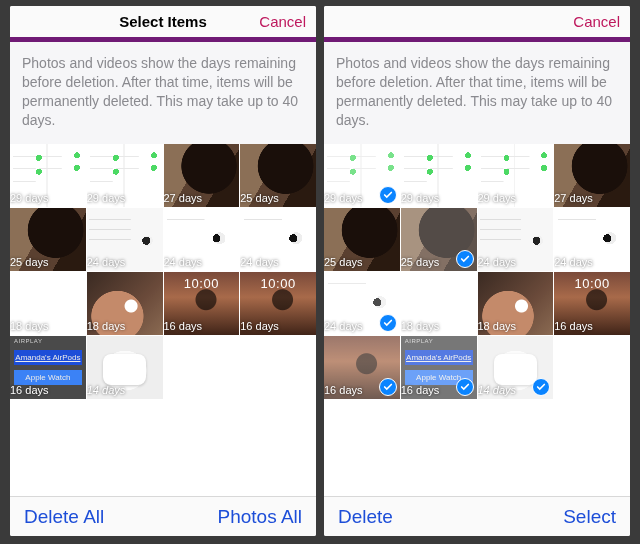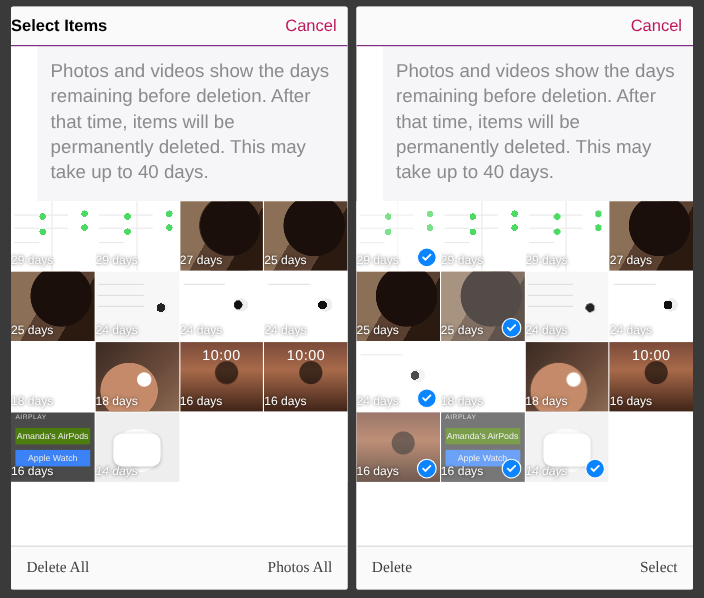--- a/index.html
+++ b/index.html
@@ -17,45 +17,44 @@
     width: 306px;
     height: 530px;
     background: #fff;
     border-radius: 2px;
     display: flex;
     flex-direction: column;
     overflow: hidden;
   }
   .navbar {
     height: 36px;
-    border-bottom: 1px solid #701a75;
+    border-bottom: 5px solid #701a75;
     display: flex;
     align-items: center;
-    justify-content: flex-start;
+    justify-content: center;
     position: relative;
     background: #fafafa;
   }
   .nav-title {
     font-size: 15px;
     font-weight: 600;
     color: #000;
   }
   .nav-cancel {
     position: absolute;
     right: 10px;
     font-size: 15px;
     color: #be185d;
   }
   .info {
     padding: 12px 12px 14px 12px;
-    font-size: 17px;
+    font-size: 14px;
     line-height: 1.35;
     color: #8a8a8f;
     background: #f6f6f8;
-    margin-left: 24px;
   }
   .grid {
     display: grid;
     grid-template-columns: repeat(4, 1fr);
     grid-auto-rows: 63px;
     gap: 1px;
     background: #fff;
   }
   .cell {
     position: relative;
@@ -97,23 +96,22 @@
   .toolbar {
     height: 40px;
     border-top: 1px solid #d8d8d8;
     display: flex;
     align-items: center;
     justify-content: space-between;
     padding: 0 14px;
     background: #fafafa;
   }
   .toolbar .tb {
-    font-size: 14px;
-    color: #404040;
-    font-family: Liberation Serif, serif;
+    font-size: 19px;
+    color: #1d4ed8;
   }
   
   .th-settings {
     background:
       linear-gradient(90deg, #fff 48%, #f3f3f3 48% 50%, #fff 50%);
   }
   .th-settings::before {
     content:"";
     position:absolute; inset:0;
     background:
@@ -178,21 +176,21 @@
   }
   .th-airplay .ap-title{
     position:absolute;top:2px;left:4px;
     font-size:6px;color:#cfcfcf;letter-spacing:.5px;
   }
   .th-airplay .ap-item{
     position:absolute;left:4px;right:4px;
     font-size:8px;color:#eaeaea;text-align:center;
     padding:3px 0;
   }
-  .th-airplay .ap1{top:14px;background:#4d7c0f;}
+  .th-airplay .ap1{top:14px;background:#1d4ed8;text-decoration:underline;}
   .th-airplay .ap2{top:34px;background:#3b82f6;}
   .th-case {
     background:
       radial-gradient(ellipse at 50% 55%,#fbfbfb 0 40%,transparent 41%),
       #eeeeee;
     font-style: italic;
   }
   .th-case::before{
     content:"";position:absolute;
     left:22%;right:22%;top:30%;bottom:22%;

